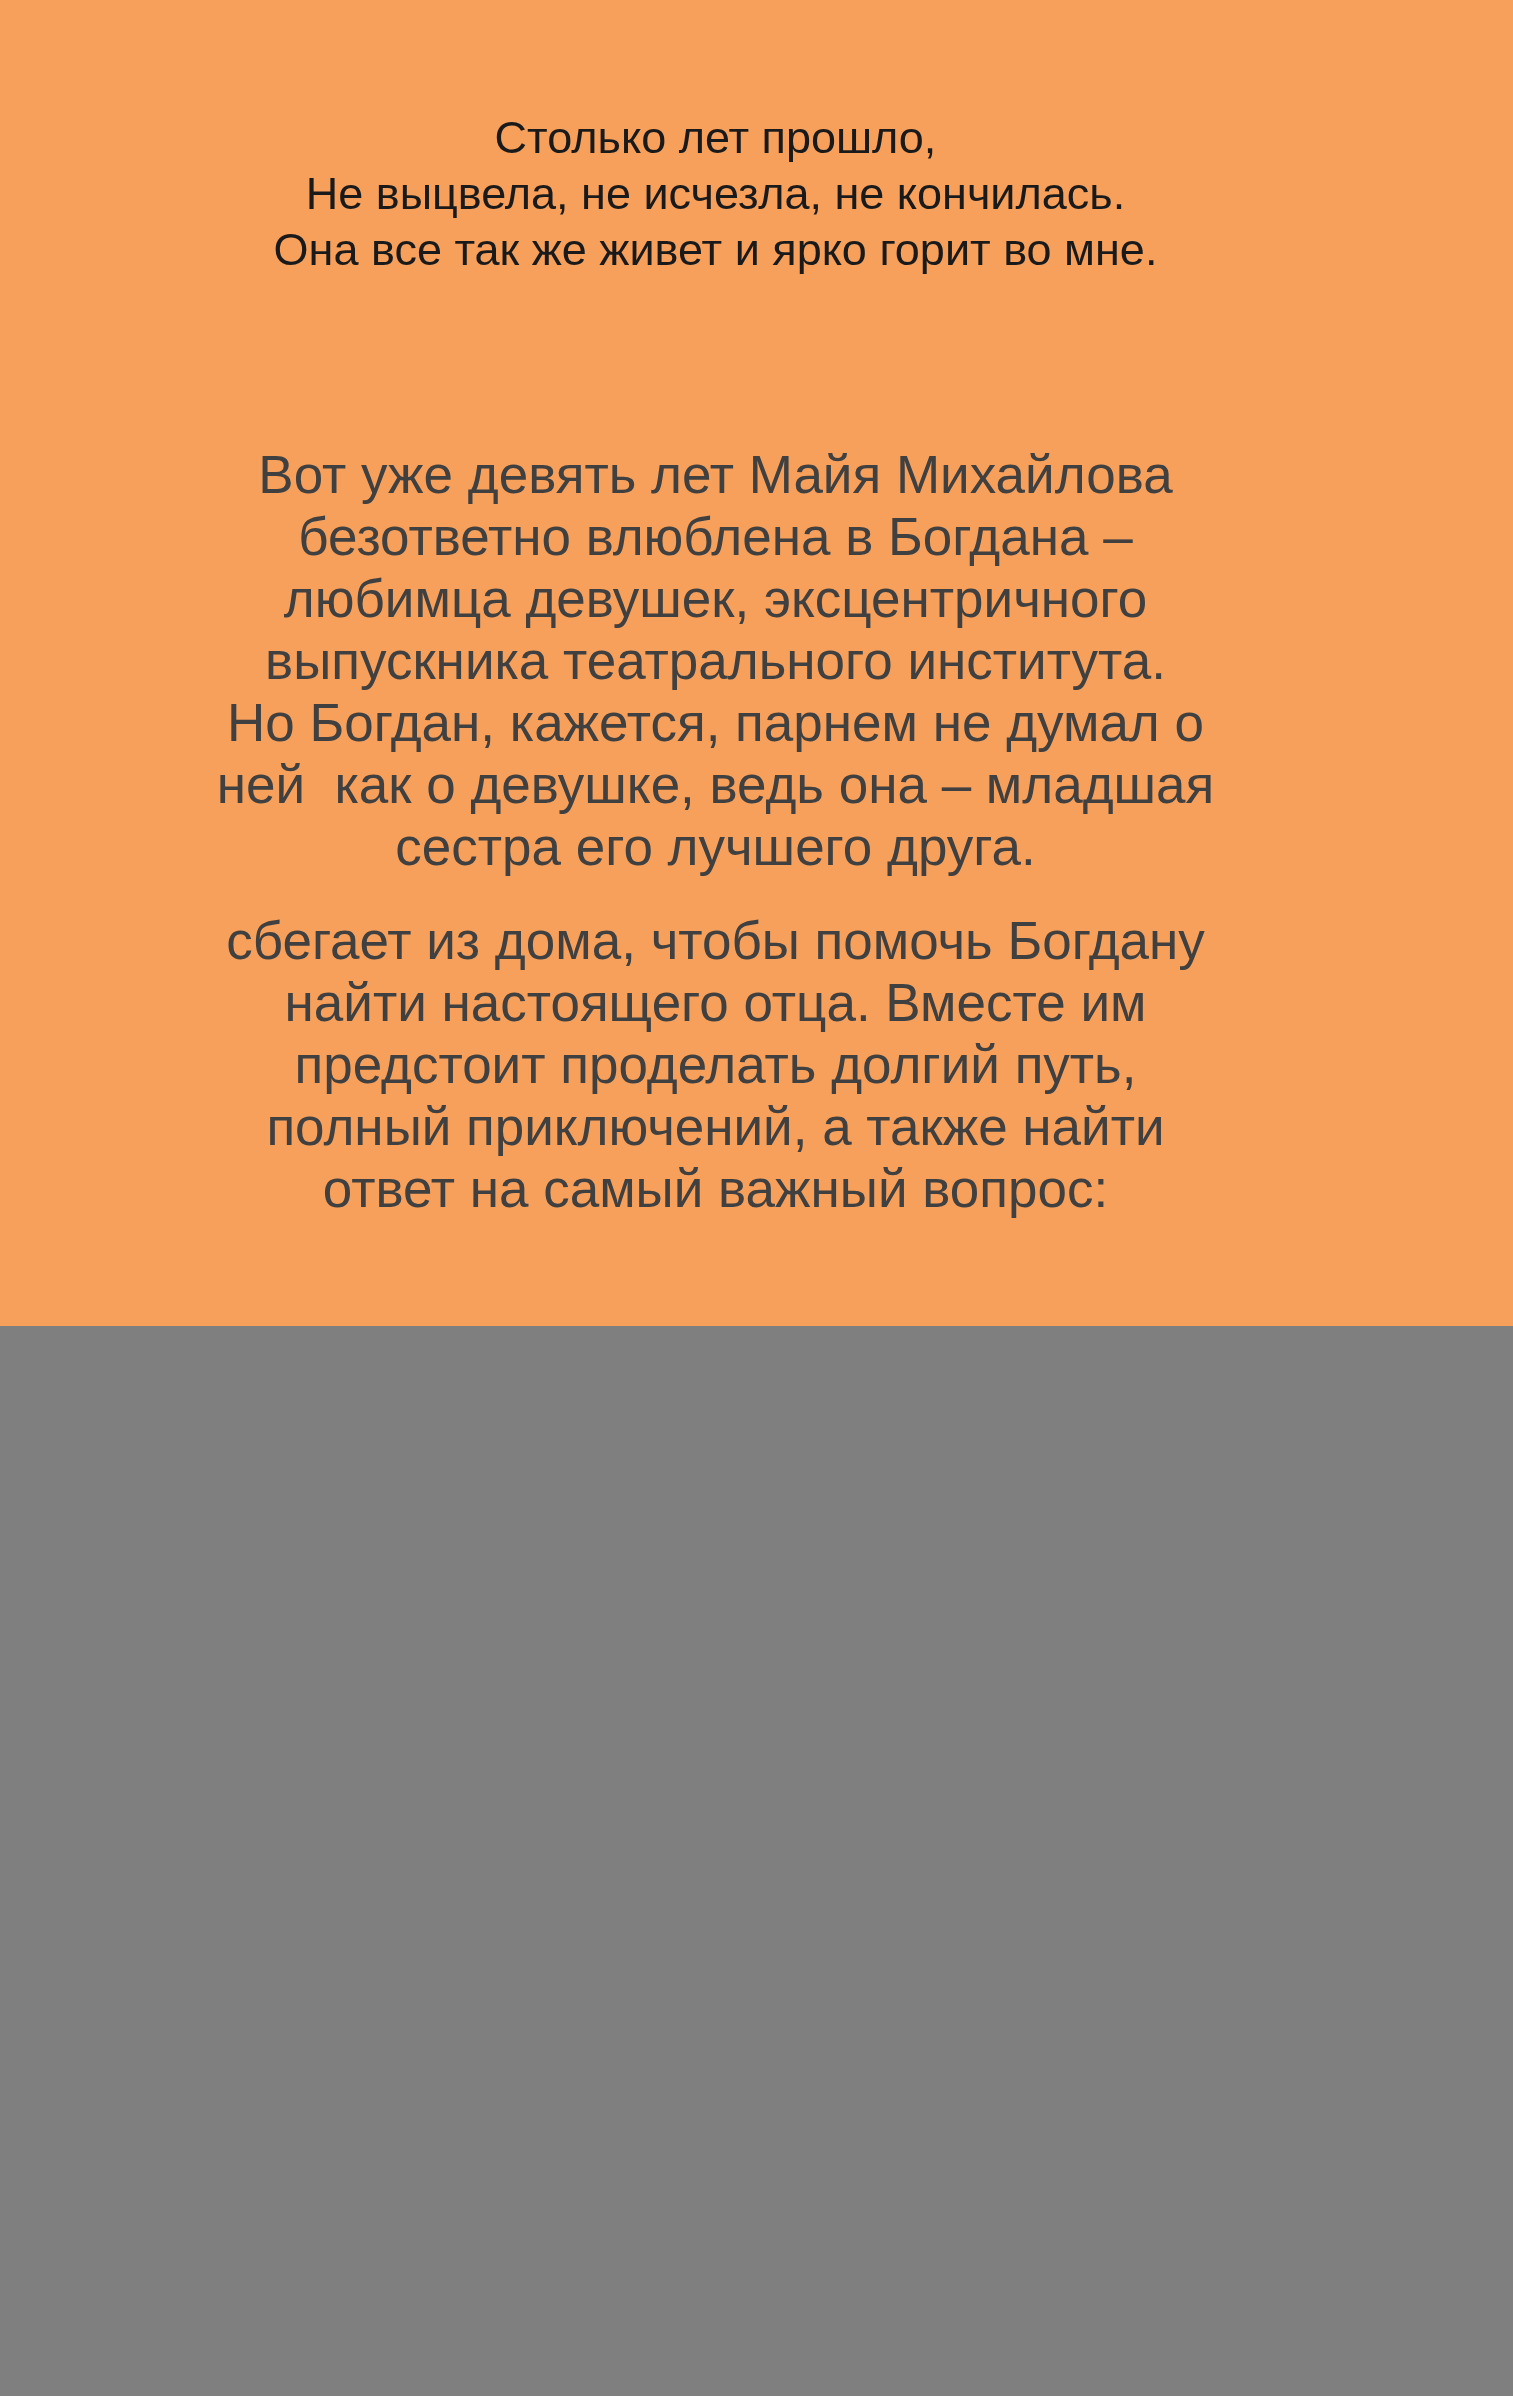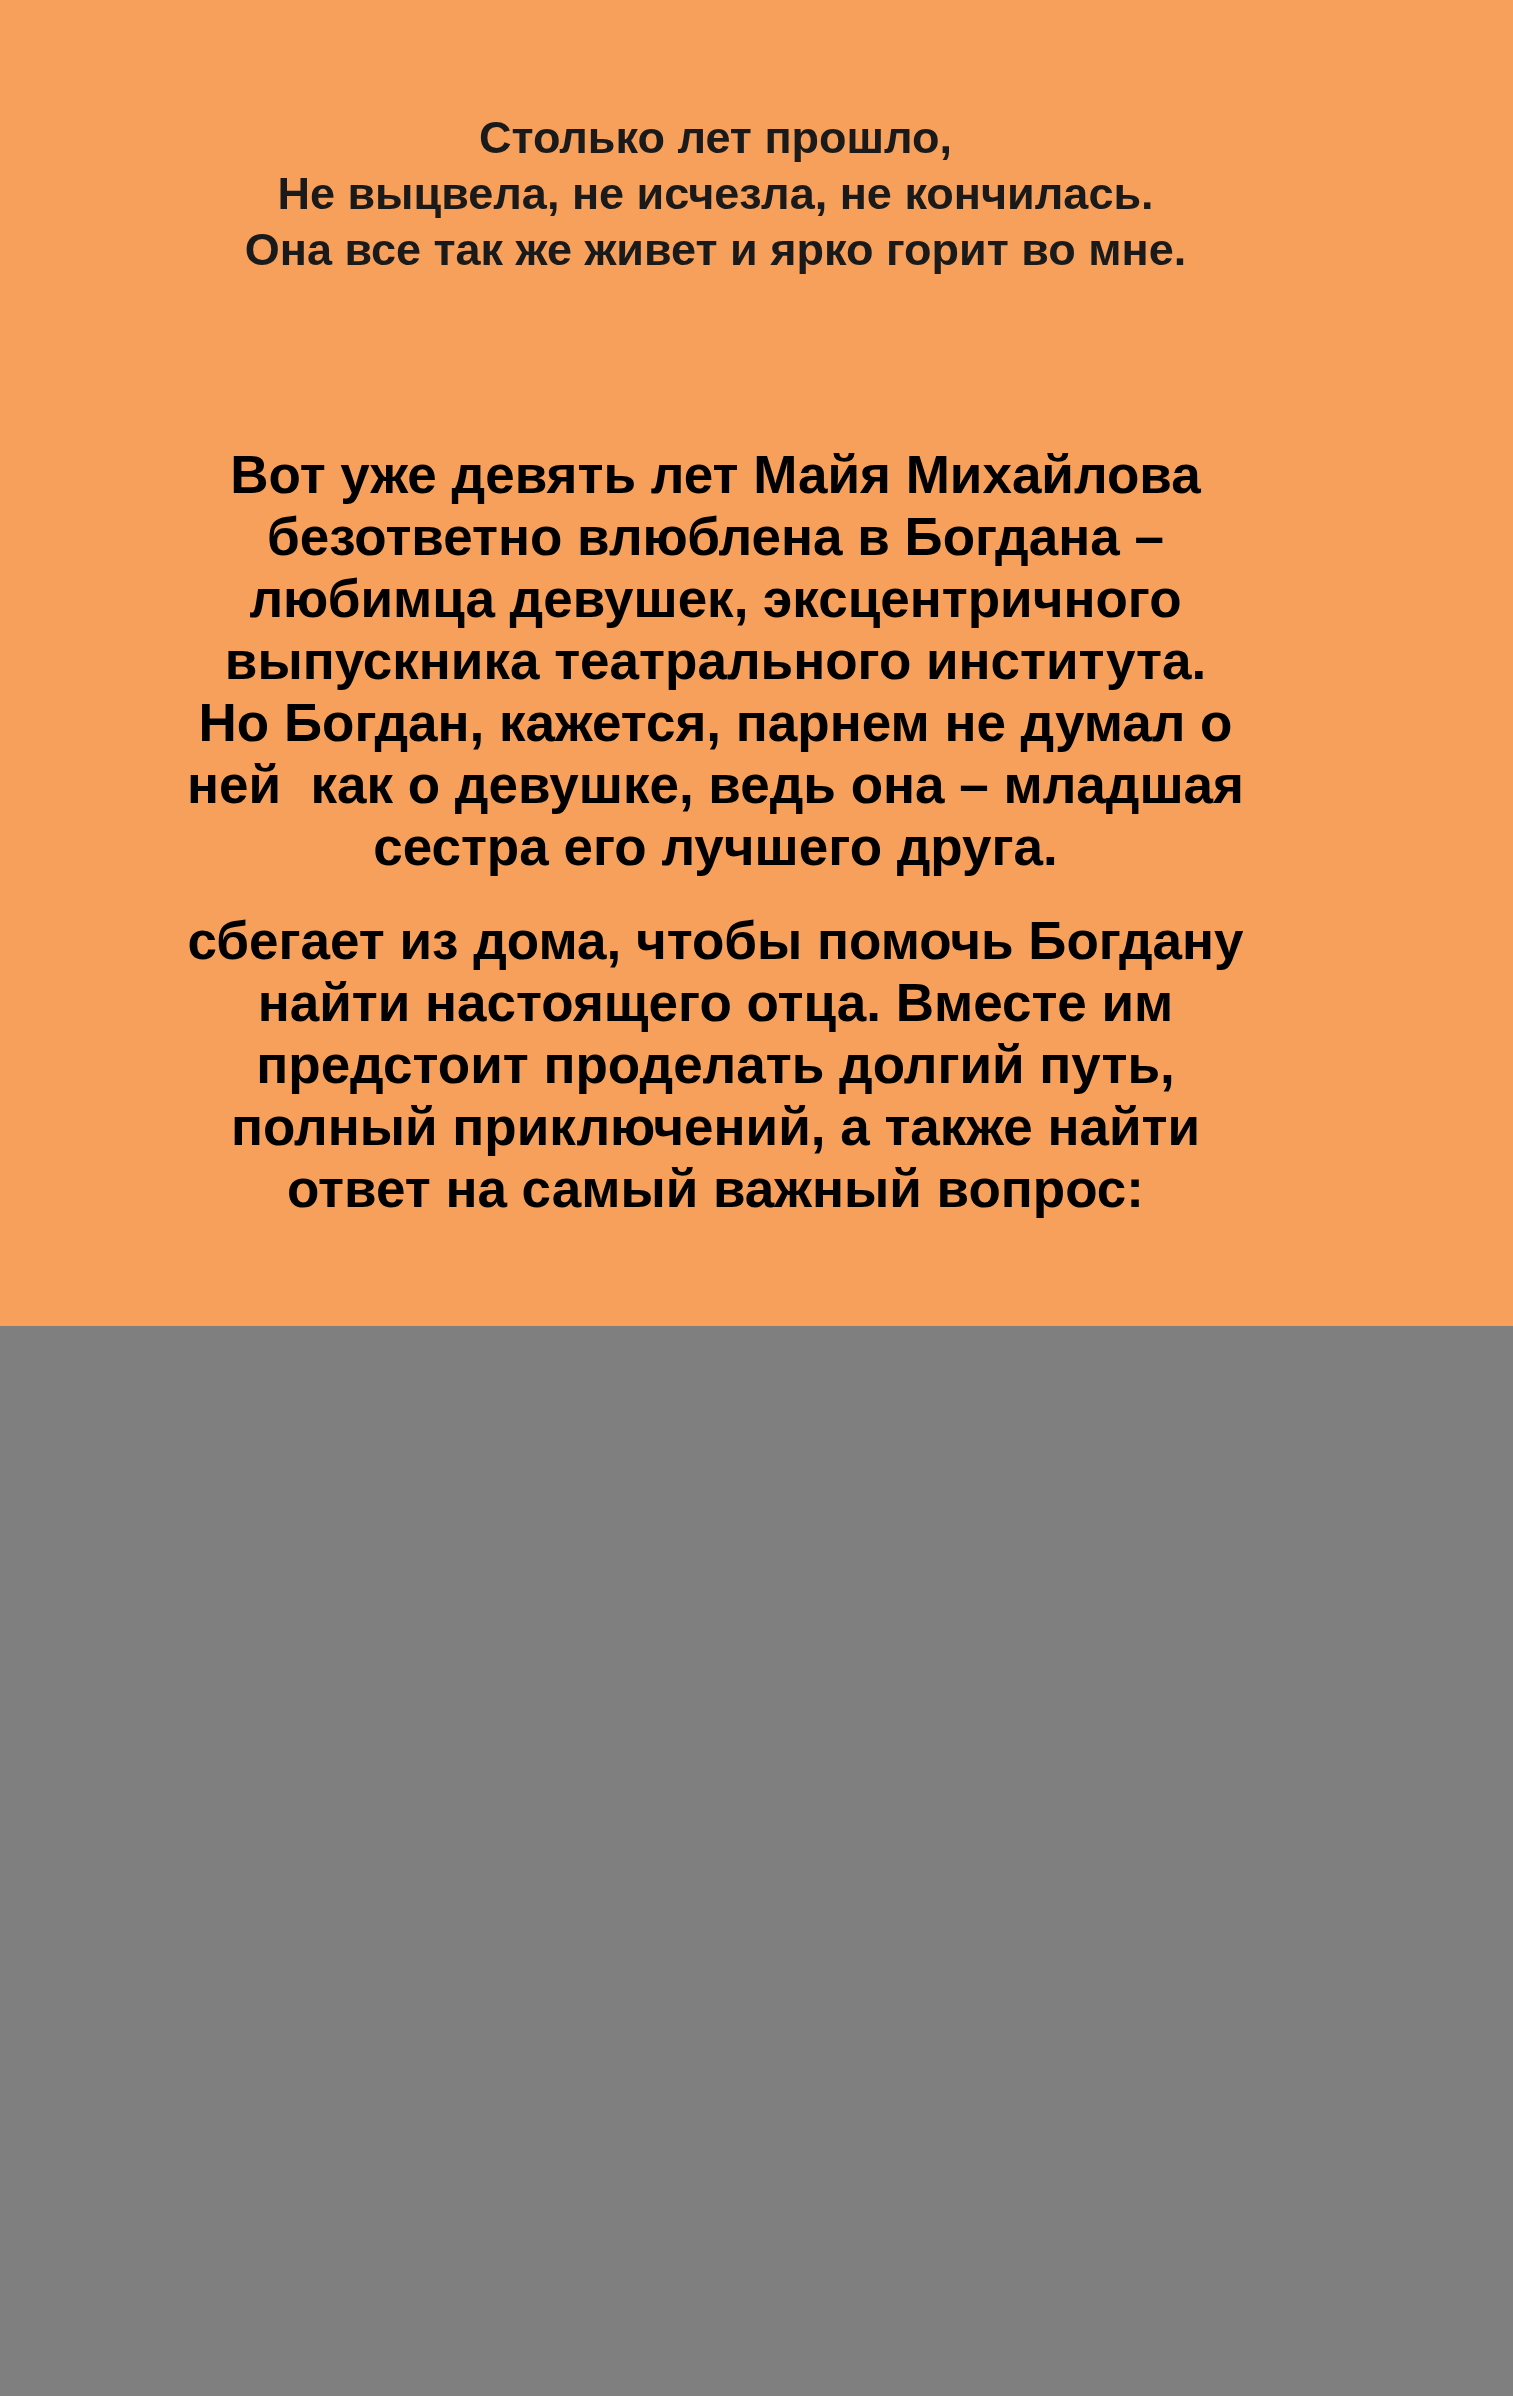--- a/index.html
+++ b/index.html
@@ -22,27 +22,27 @@
     position:absolute;
     left:99px;
     width:1233px;
     text-align:center;
   }
   .epigraph{
     top:110px;
     color:#1A1A1A;
     font-size:45px;
     line-height:56px;
-    font-weight:700;
+    font-weight:400;
   }
   .annotation{
-    color:#000000;
+    color:#404040;
     font-size:53px;
     line-height:62px;
-    font-weight:700;
+    font-weight:400;
   }
   .para1{ top:444px; }
   .para2{ top:910px; }
   .image-placeholder{
     position:absolute;
     left:0;
     top:1326px;
     width:1513px;
     height:1071px;
     background:#7F7F7F;

